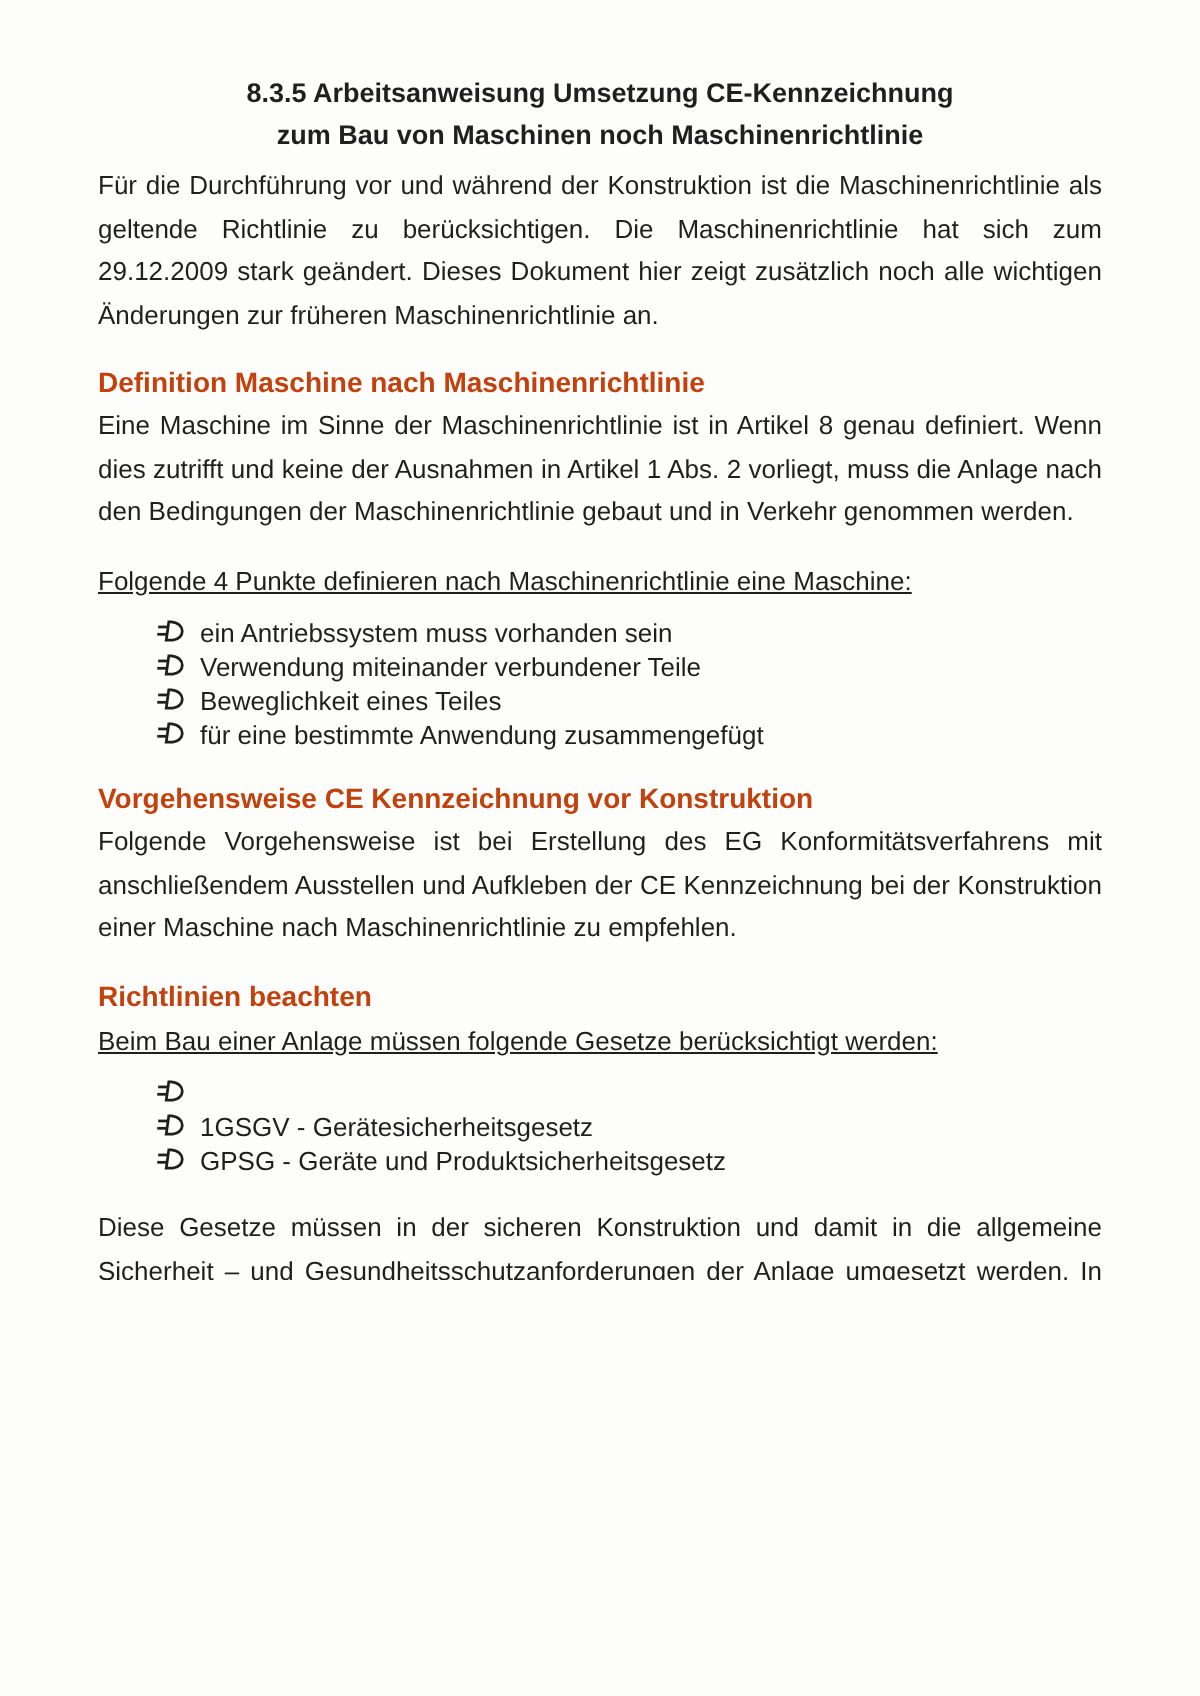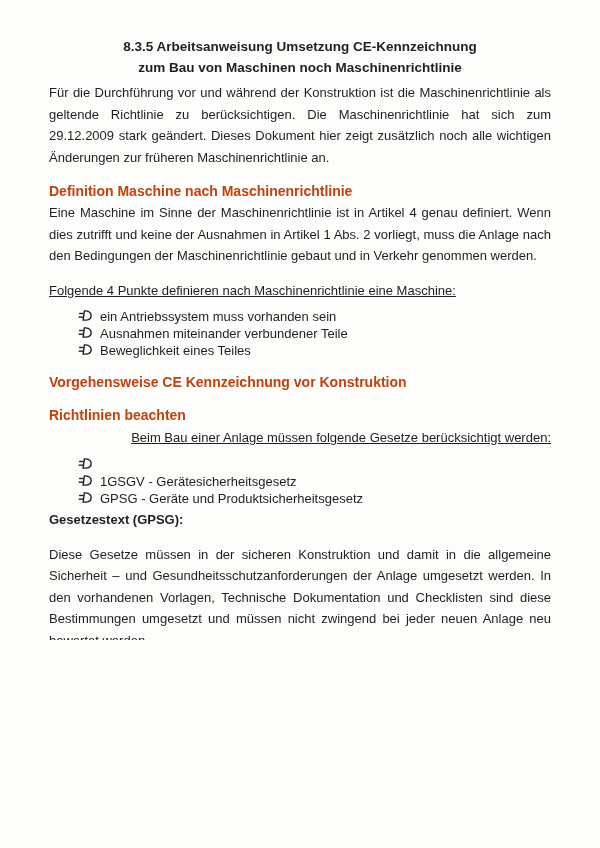--- a/index.html
+++ b/index.html
@@ -32,21 +32,21 @@
     color: #c2410c;
     line-height: 20px;
     margin: 13px 0 1px 0;
   }
   .list-intro {
     font-size: 13px;
     line-height: 21.5px;
     text-decoration: underline;
     margin: 13px 0 7px 0;
   }
-  .list-intro.tight { margin-top: 2px; text-align: right; }
+  .list-intro.tight { margin-top: 2px; }
   ul.arrow-list {
     list-style: none;
     margin: 0;
     padding: 0 0 0 29px;
     text-align: right;
   }
   ul.arrow-list li {
     display: flex;
     align-items: center;
     gap: 7px;
@@ -72,56 +72,67 @@
 <div class="page">
 
   <div class="doc-title">
     <div>8.3.5 Arbeitsanweisung Umsetzung CE-Kennzeichnung</div>
     <div>zum Bau von Maschinen noch Maschinenrichtlinie</div>
   </div>
 
   <p class="body intro">Für die Durchführung vor und während der Konstruktion ist die Maschinenrichtlinie als geltende Richtlinie zu berücksichtigen. Die Maschinenrichtlinie hat sich zum 29.12.2009 stark geändert. Dieses Dokument hier zeigt zusätzlich noch alle wichtigen Änderungen zur früheren Maschinenrichtlinie an.</p>
 
   <h2 class="sec">Definition Maschine nach Maschinenrichtlinie</h2>
-  <p class="body">Eine Maschine im Sinne der Maschinenrichtlinie ist in Artikel 4 genau definiert. Wenn dies zutrifft und keine der Ausnahmen in Artikel 1 Abs. 2 vorliegt, muss die Anlage nach den Bedingungen der Maschinenrichtlinie gebaut und in Verkehr genommen werden.</p>
+  <p class="body">Eine Maschine im Sinne der Maschinenrichtlinie ist in Artikel 8 genau definiert. Wenn dies zutrifft und keine der Ausnahmen in Artikel 1 Abs. 2 vorliegt, muss die Anlage nach den Bedingungen der Maschinenrichtlinie gebaut und in Verkehr genommen werden.</p>
   <div class="list-intro">Folgende 4 Punkte definieren nach Maschinenrichtlinie eine Maschine:</div>
   <ul class="arrow-list">
     <li>
       <span class="bullet-glyph"><svg width="15" height="11" viewBox="0 0 16 12">
             <g fill="none" stroke="#1f1f1f" stroke-width="1.5">
               <path d="M1 3.8 H6"></path>
               <path d="M0.5 7.8 H5.6"></path>
               <path d="M6.8 1 L5.4 11 H9 C15.6 10.4 16.4 1.8 8.2 1 Z"></path>
             </g>
           </svg></span>
       <span>ein Antriebssystem muss vorhanden sein</span>
     </li>
     <li>
       <span class="bullet-glyph"><svg width="15" height="11" viewBox="0 0 16 12">
             <g fill="none" stroke="#1f1f1f" stroke-width="1.5">
               <path d="M1 3.8 H6"></path>
               <path d="M0.5 7.8 H5.6"></path>
               <path d="M6.8 1 L5.4 11 H9 C15.6 10.4 16.4 1.8 8.2 1 Z"></path>
             </g>
           </svg></span>
-      <span>Ausnahmen miteinander verbundener Teile</span>
+      <span>Verwendung miteinander verbundener Teile</span>
     </li>
     <li>
       <span class="bullet-glyph"><svg width="15" height="11" viewBox="0 0 16 12">
             <g fill="none" stroke="#1f1f1f" stroke-width="1.5">
               <path d="M1 3.8 H6"></path>
               <path d="M0.5 7.8 H5.6"></path>
               <path d="M6.8 1 L5.4 11 H9 C15.6 10.4 16.4 1.8 8.2 1 Z"></path>
             </g>
           </svg></span>
       <span>Beweglichkeit eines Teiles</span>
     </li>
+    <li>
+      <span class="bullet-glyph"><svg width="15" height="11" viewBox="0 0 16 12">
+            <g fill="none" stroke="#1f1f1f" stroke-width="1.5">
+              <path d="M1 3.8 H6"></path>
+              <path d="M0.5 7.8 H5.6"></path>
+              <path d="M6.8 1 L5.4 11 H9 C15.6 10.4 16.4 1.8 8.2 1 Z"></path>
+            </g>
+          </svg></span>
+      <span>für eine bestimmte Anwendung zusammengefügt</span>
+    </li>
   </ul>
 
   <h2 class="sec">Vorgehensweise CE Kennzeichnung vor Konstruktion</h2>
+  <p class="body">Folgende Vorgehensweise ist bei Erstellung des EG Konformitätsverfahrens mit anschließendem Ausstellen und Aufkleben der CE Kennzeichnung bei der Konstruktion einer Maschine nach Maschinenrichtlinie zu empfehlen.</p>
 
   <h2 class="sec">Richtlinien beachten</h2>
   <div class="list-intro tight">Beim Bau einer Anlage müssen folgende Gesetze berücksichtigt werden:</div>
   <ul class="arrow-list">
     <li>
       <span class="bullet-glyph"><svg width="15" height="11" viewBox="0 0 16 12">
             <g fill="none" stroke="#1f1f1f" stroke-width="1.5">
               <path d="M1 3.8 H6"></path>
               <path d="M0.5 7.8 H5.6"></path>
               <path d="M6.8 1 L5.4 11 H9 C15.6 10.4 16.4 1.8 8.2 1 Z"></path>
@@ -142,18 +153,17 @@
       <span class="bullet-glyph"><svg width="15" height="11" viewBox="0 0 16 12">
             <g fill="none" stroke="#1f1f1f" stroke-width="1.5">
               <path d="M1 3.8 H6"></path>
               <path d="M0.5 7.8 H5.6"></path>
               <path d="M6.8 1 L5.4 11 H9 C15.6 10.4 16.4 1.8 8.2 1 Z"></path>
             </g>
           </svg></span>
       <span>GPSG - Geräte und Produktsicherheitsgesetz</span>
     </li>
   </ul>
-  <div class="bold-label">Gesetzestext (GPSG):</div>
   <p class="body after-quote">Diese Gesetze müssen in der sicheren Konstruktion und damit in die allgemeine Sicherheit – und Gesundheitsschutzanforderungen der Anlage umgesetzt werden. In den vorhandenen Vorlagen, Technische Dokumentation und Checklisten sind diese Bestimmungen umgesetzt und müssen nicht zwingend bei jeder neuen Anlage neu bewertet werden.</p>
 
   <h2 class="sec">EU Richtlinien ermitteln</h2>
 
 </div>
 
 </body></html>

